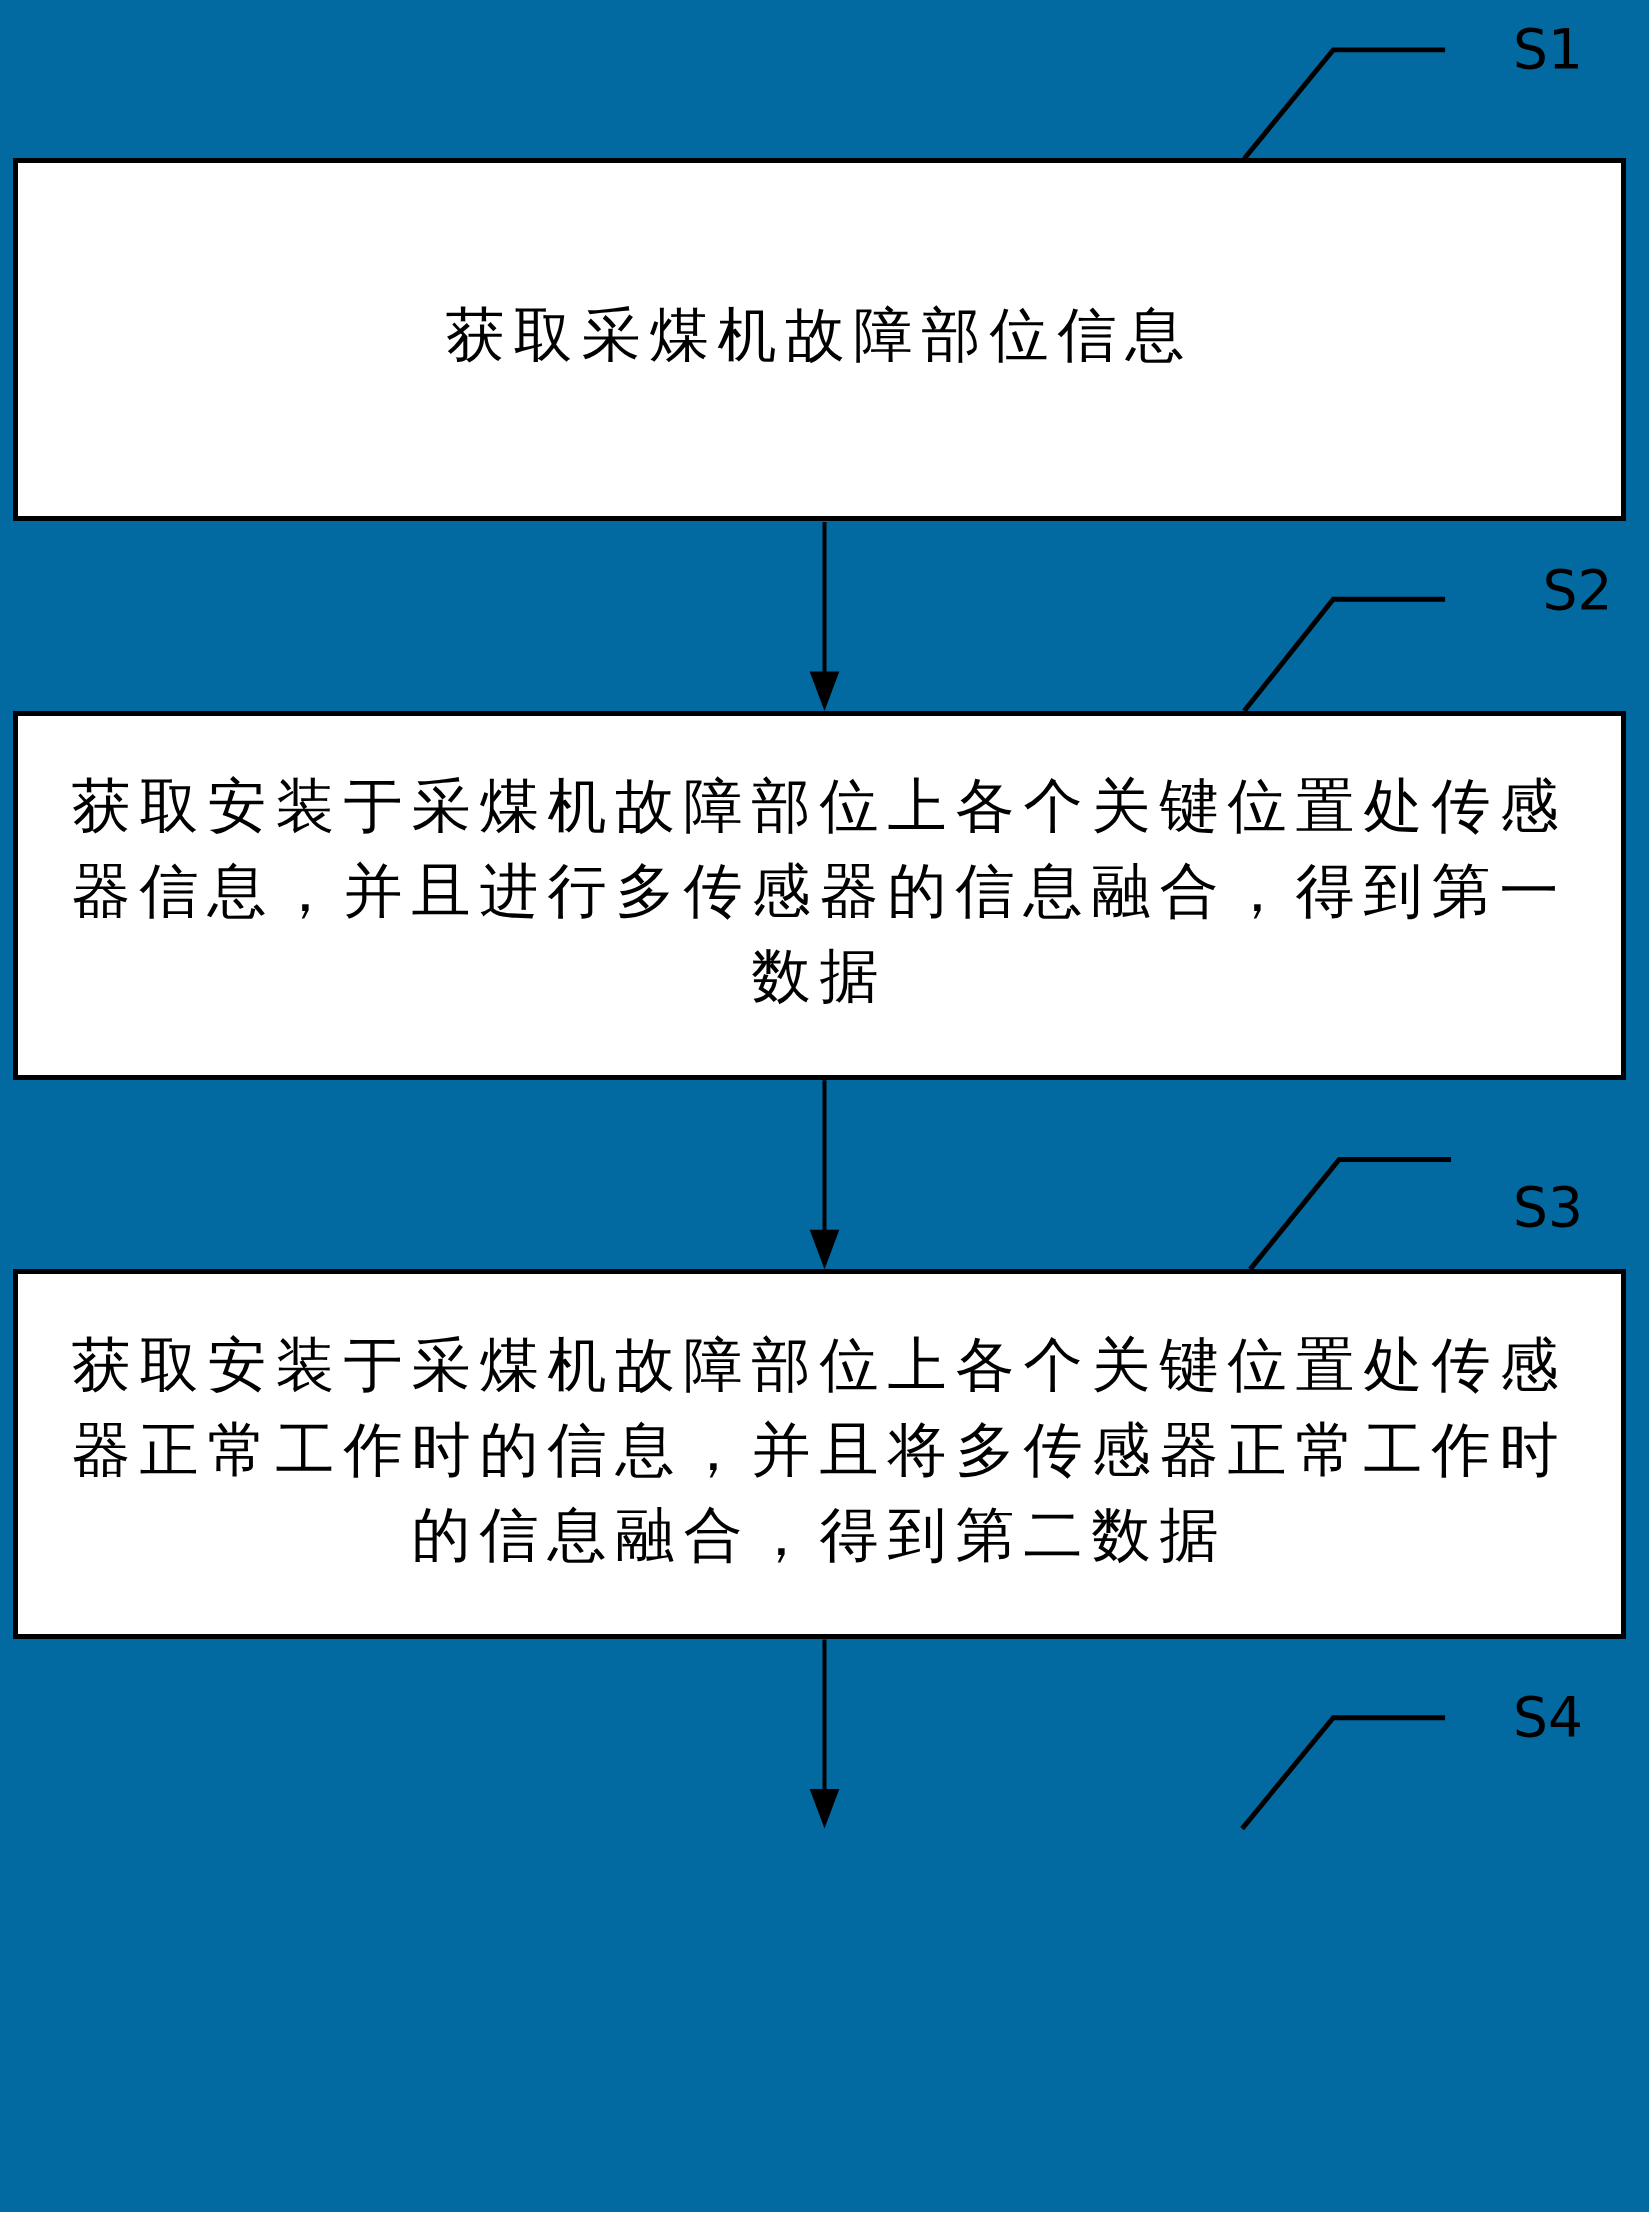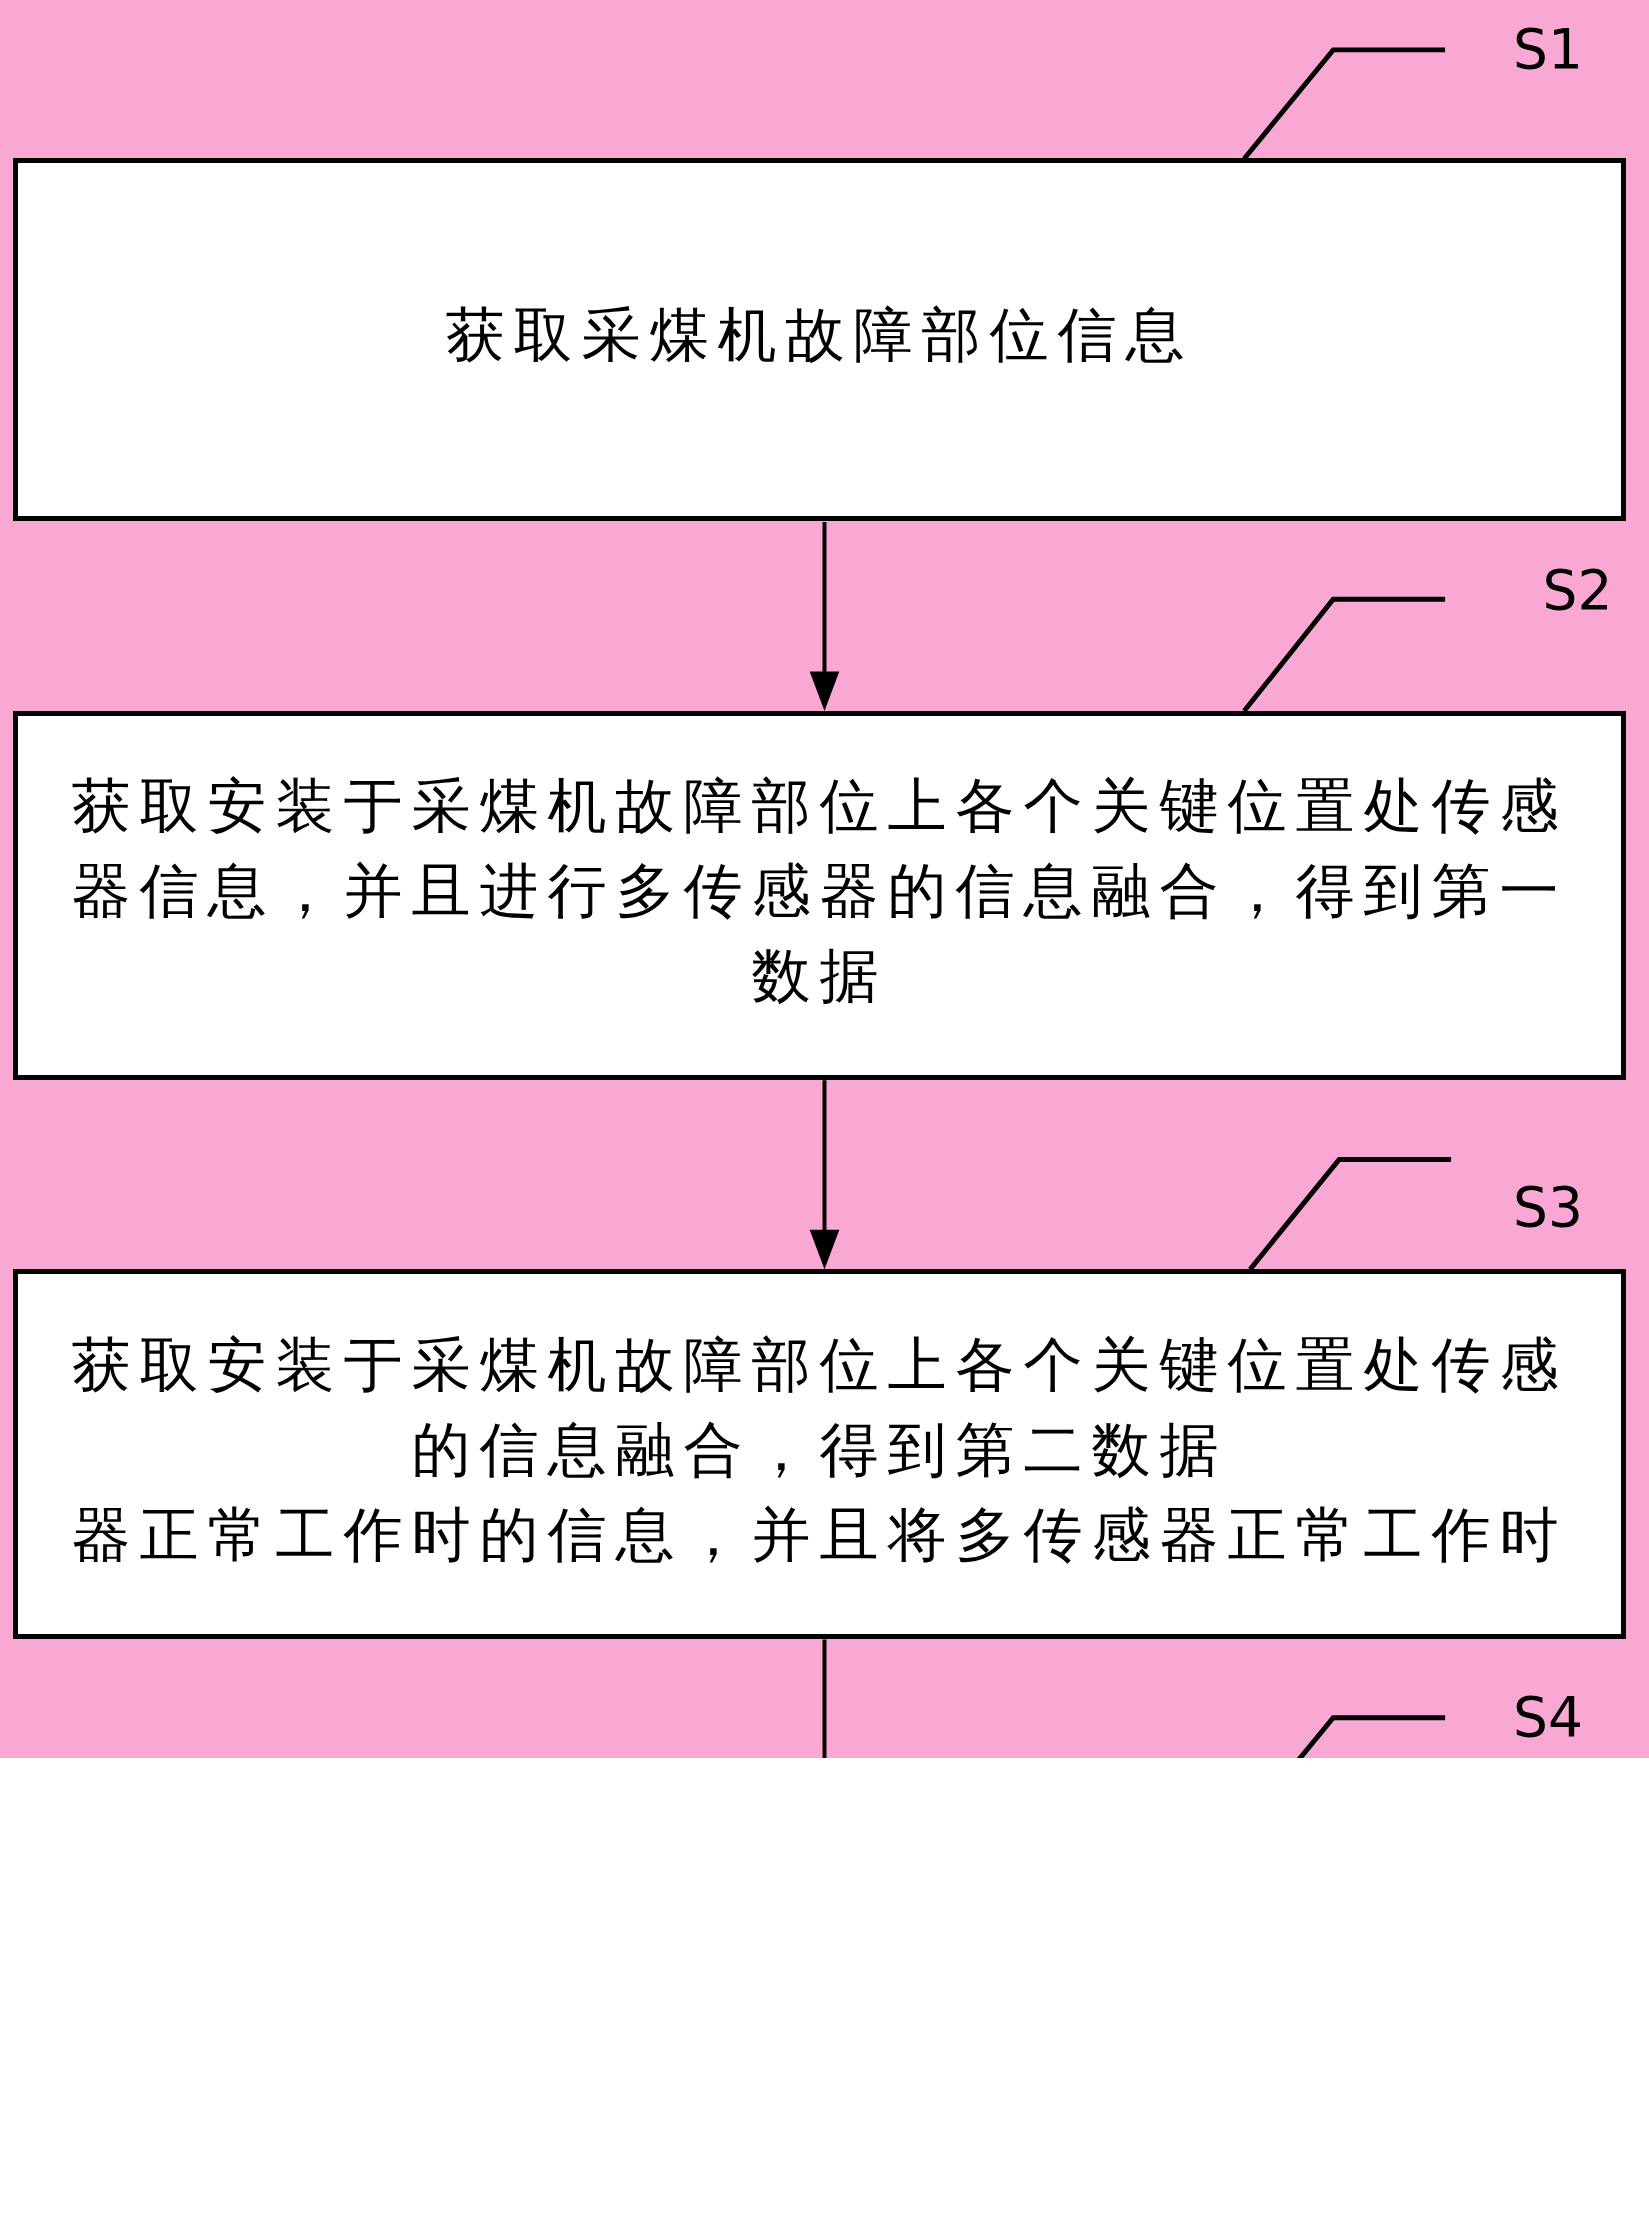--- a/index.html
+++ b/index.html
@@ -3,22 +3,22 @@
 <meta charset="utf-8">
 <style>
   html, body {
     margin: 0;
     padding: 0;
     background: #ffffff;
   }
   .canvas {
     position: relative;
     width: 1649px;
-    height: 1758px;
-    background: #f9a8d4;
+    height: 2212px;
+    background: #0369a1;
     overflow: hidden;
     font-family: "DejaVu Serif", serif;
   }
   .flow-box {
     position: absolute;
     left: 13px;
     width: 1613px;
     box-sizing: border-box;
     border: 5px solid #000000;
     background: #ffffff;
@@ -94,19 +94,19 @@
   </div>
 
   <div class="flow-box" style="top:711px; height:369px;">
     <div class="box-line">获取安装于采煤机故障部位上各个关键位置处传感</div>
     <div class="box-line">器信息，并且进行多传感器的信息融合，得到第一</div>
     <div class="box-line">数据</div>
   </div>
 
   <div class="flow-box" style="top:1269px; height:370px;">
     <div class="box-line">获取安装于采煤机故障部位上各个关键位置处传感</div>
+    <div class="box-line">器正常工作时的信息，并且将多传感器正常工作时</div>
     <div class="box-line">的信息融合，得到第二数据</div>
-    <div class="box-line">器正常工作时的信息，并且将多传感器正常工作时</div>
   </div>
 
 
 </div>
 
 
 </body></html>

